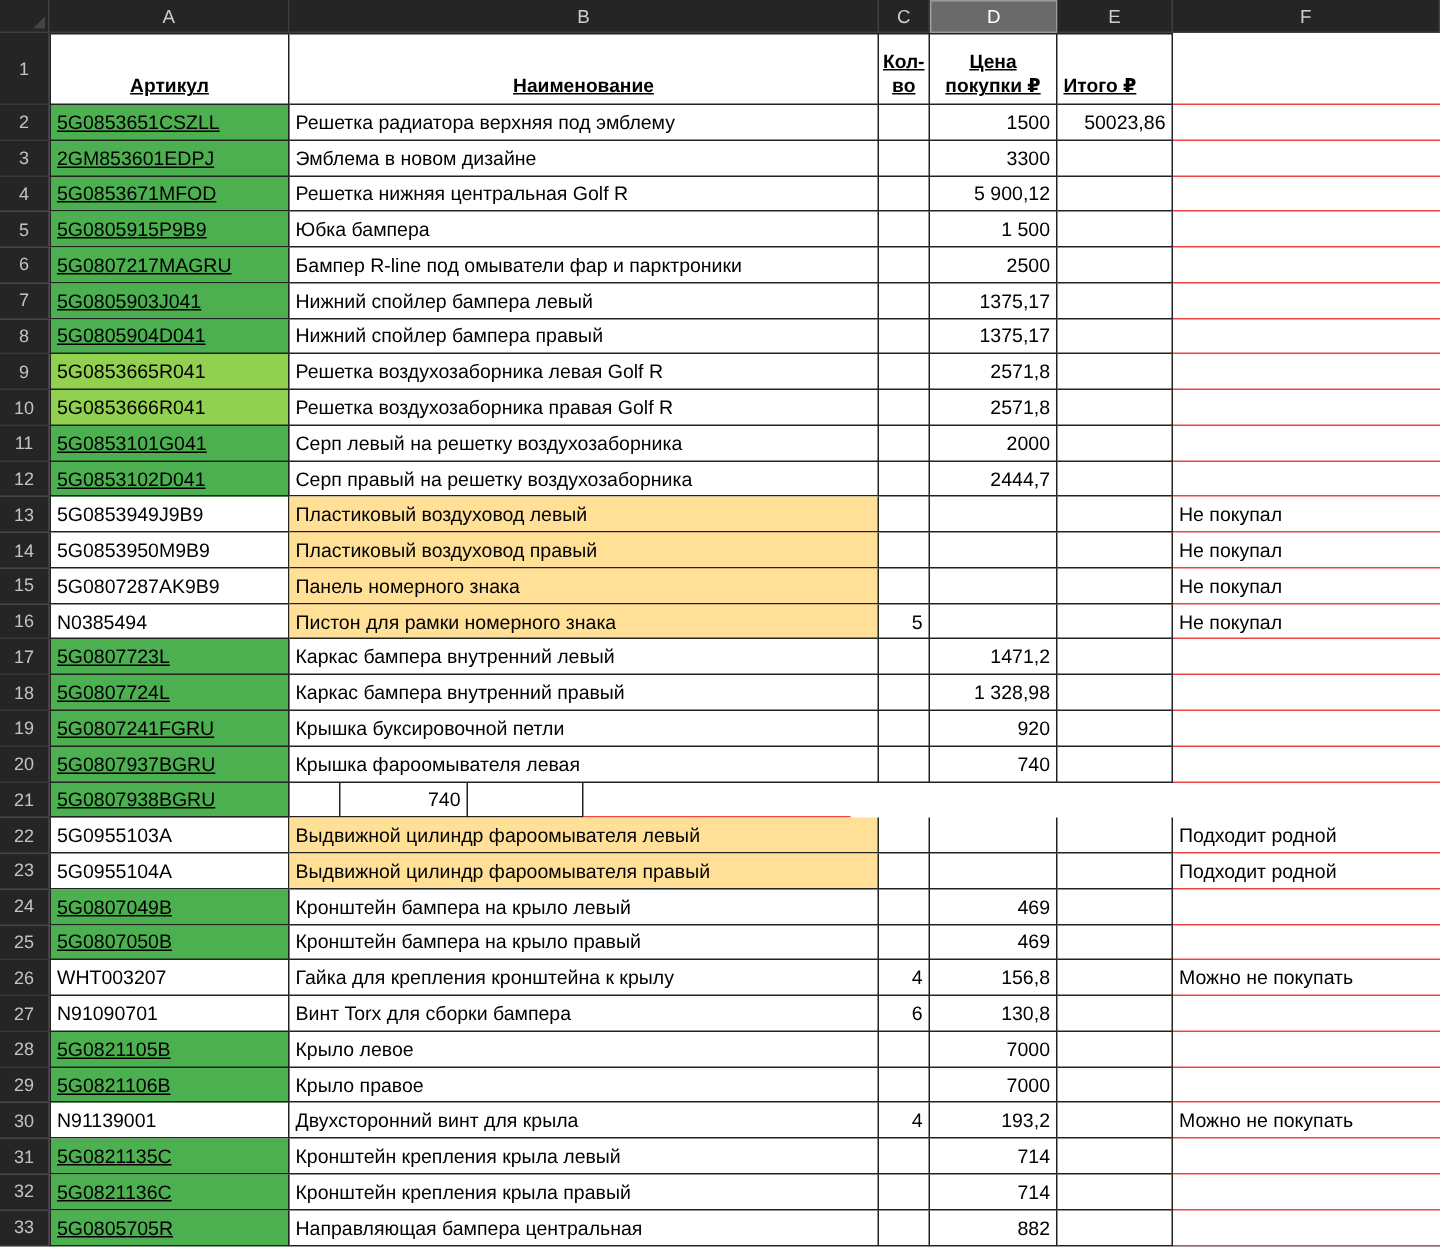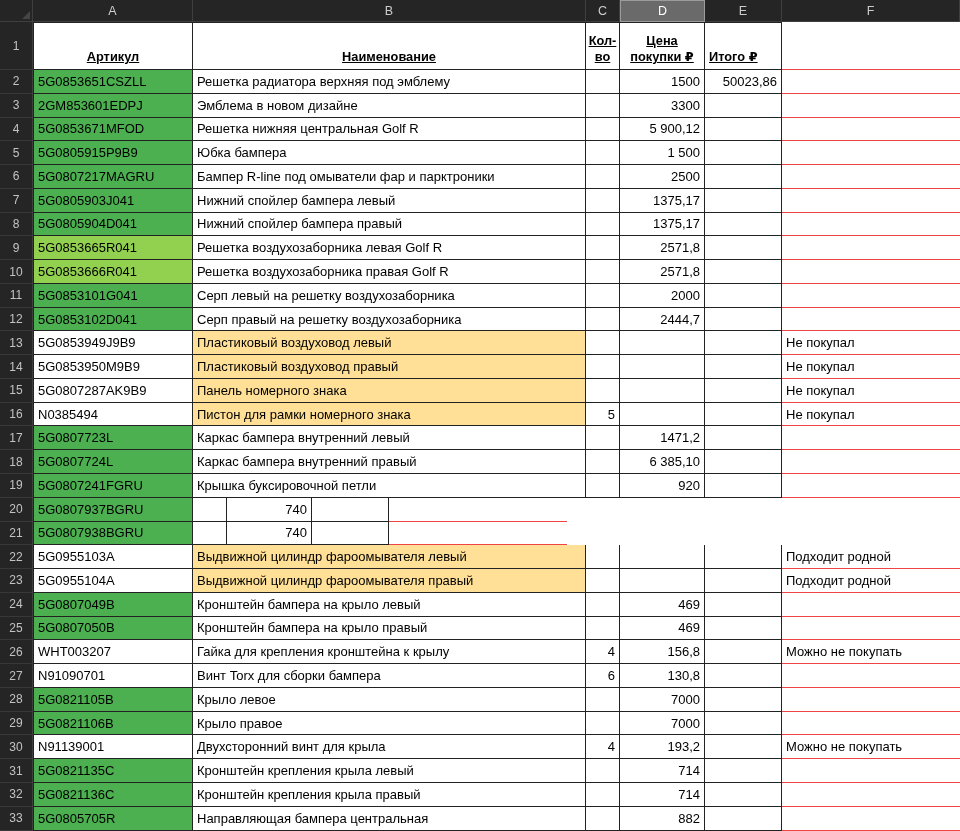--- a/index.html
+++ b/index.html
@@ -54,21 +54,21 @@
     align-items: flex-end; justify-content: center;
     white-space: normal; text-align: center;
     font-size: 12.8px; line-height: 1.3; padding: 1px 2px 3px 2px;
     border-top: 1px solid #222;
   }
   .header-row .col-f { border-top: none; }
   .header-row .col-e { justify-content: flex-start; text-align: left; padding-left: 4px; }
   .hdr { text-decoration: underline; width: 100%; font-weight: bold; }
   .header-row .col-e .hdr { width: auto; }
   
-  .fill-green { background: var(--fill-green); }
+  .fill-green { background: var(--fill-green); text-decoration: underline; }
   .fill-green-light { background: var(--fill-green-light); }
   .fill-yellow { background: var(--fill-yellow); }
 </style>
 </head>
 <body>
 
 <div class="sheet">
 
   <div class="letters-row">
     <div class="corner"></div>
@@ -245,36 +245,37 @@
       <div class="cell col-c w-c"></div>
       <div class="cell col-d w-d">1471,2</div>
       <div class="cell col-e w-e"></div>
       <div class="cell col-f w-f"></div>
     </div>
       <div class="row">
       <div class="rownum">18</div>
       <div class="cell col-a w-a fill-green">5G0807724L</div>
       <div class="cell col-b w-b">Каркас бампера внутренний правый</div>
       <div class="cell col-c w-c"></div>
-      <div class="cell col-d w-d">6 385,10</div>
+      <div class="cell col-d w-d">1 328,98</div>
       <div class="cell col-e w-e"></div>
       <div class="cell col-f w-f"></div>
     </div>
       <div class="row">
       <div class="rownum">19</div>
       <div class="cell col-a w-a fill-green">5G0807241FGRU</div>
       <div class="cell col-b w-b">Крышка буксировочной петли</div>
       <div class="cell col-c w-c"></div>
       <div class="cell col-d w-d">920</div>
       <div class="cell col-e w-e"></div>
       <div class="cell col-f w-f"></div>
     </div>
       <div class="row">
       <div class="rownum">20</div>
       <div class="cell col-a w-a fill-green">5G0807937BGRU</div>
+      <div class="cell col-b w-b">Крышка фароомывателя левая</div>
       <div class="cell col-c w-c"></div>
       <div class="cell col-d w-d">740</div>
       <div class="cell col-e w-e"></div>
       <div class="cell col-f w-f"></div>
     </div>
       <div class="row">
       <div class="rownum">21</div>
       <div class="cell col-a w-a fill-green">5G0807938BGRU</div>
       <div class="cell col-c w-c"></div>
       <div class="cell col-d w-d">740</div>

